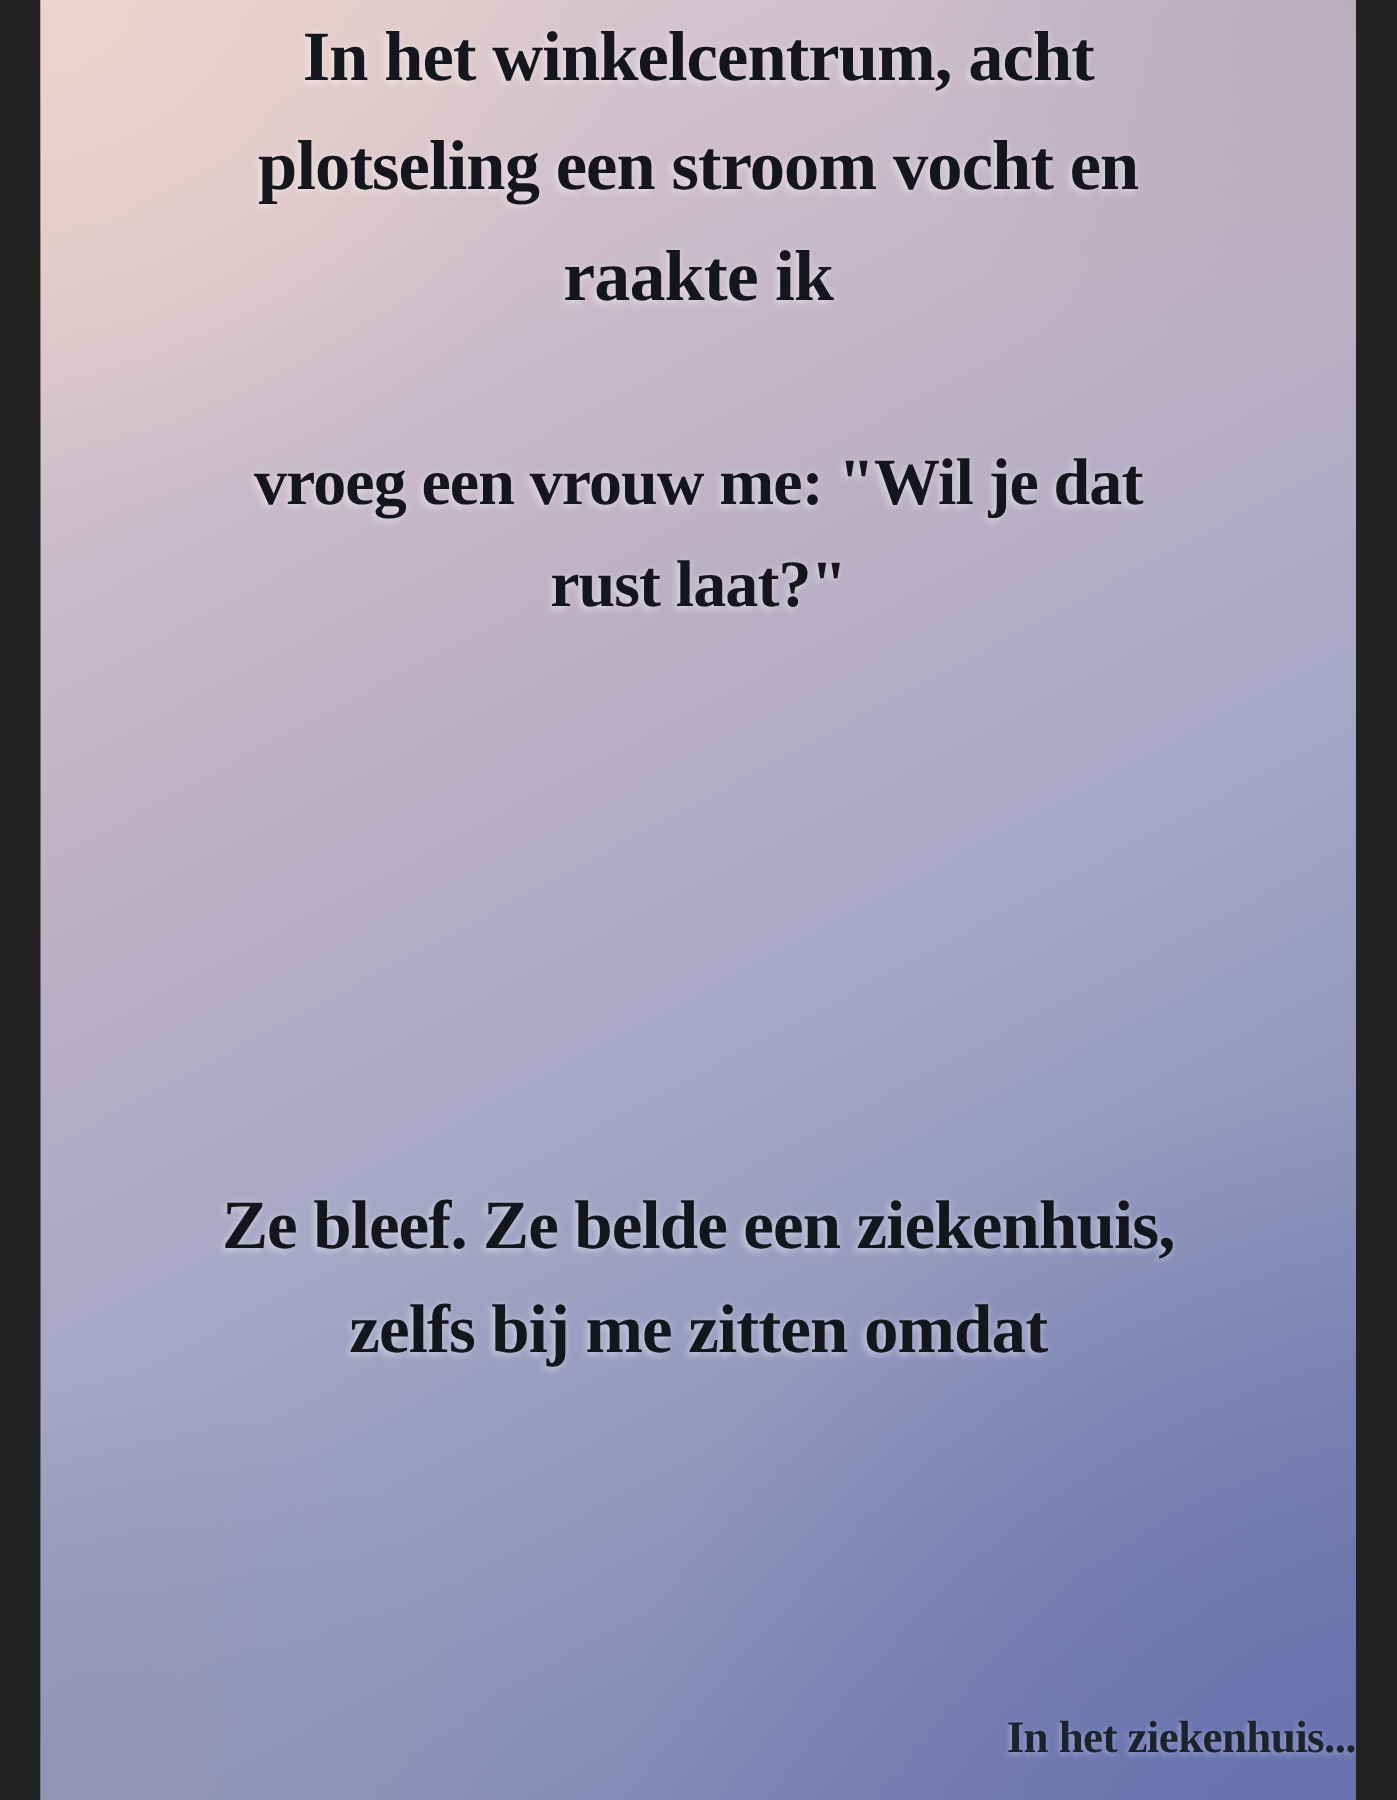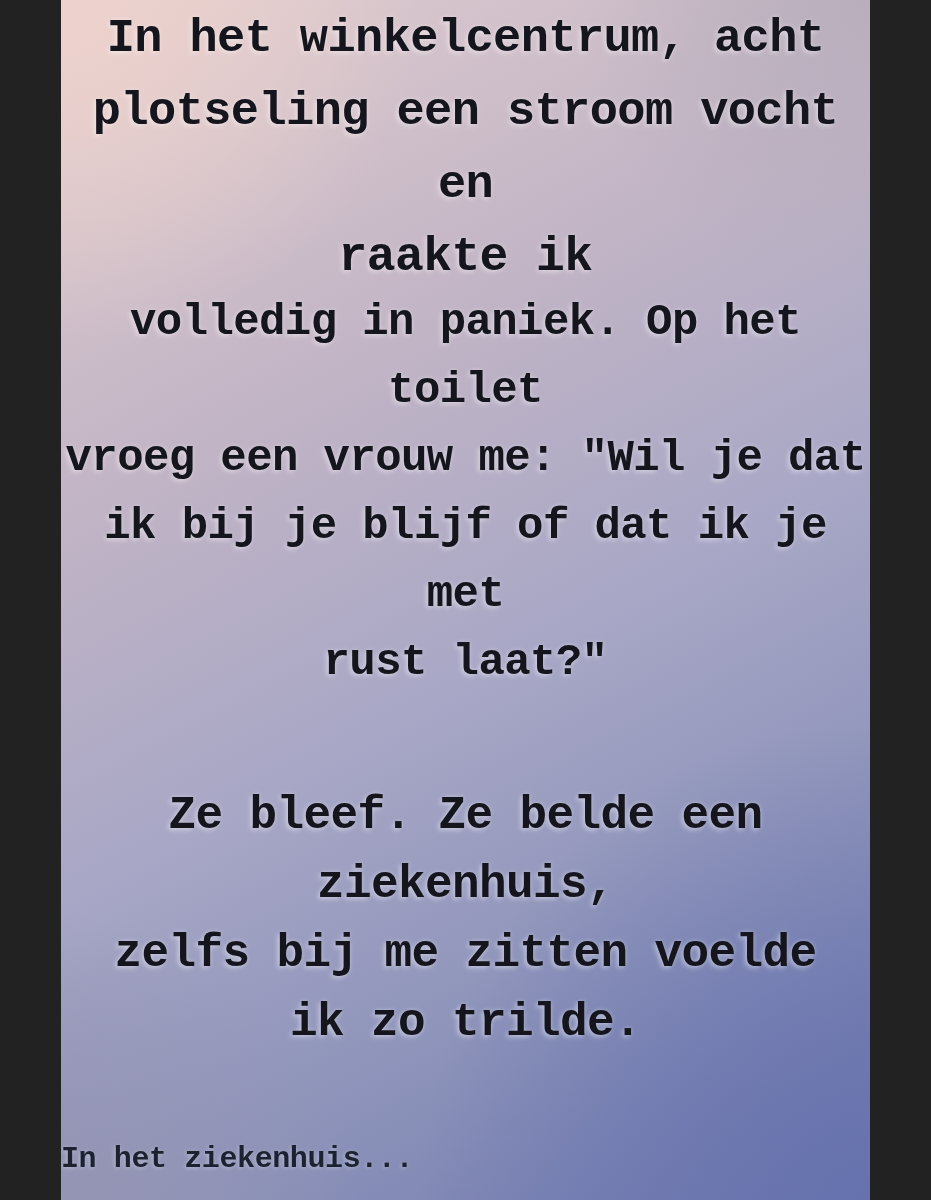--- a/index.html
+++ b/index.html
@@ -8,31 +8,31 @@
     --c-mid: #a8a7c6;
     --c-bl: #9595b4;
     --c-br: #6672ae;
     --text-color: #15151d;
     --footer-color: #1c2230;
   }
   * { margin: 0; padding: 0; box-sizing: border-box; }
   html, body { background: #222; }
   .stage {
     position: relative;
-    width: 809px;
+    width: 877px;
     height: 1200px;
     margin: 0 auto;
     overflow: hidden;
     background:
       radial-gradient(ellipse 72% 46% at 0% 0%, var(--c-tl) 0%, rgba(238,210,204,0) 62%),
       radial-gradient(ellipse 60% 42% at 100% 0%, var(--c-tr) 0%, rgba(184,174,188,0) 60%),
       radial-gradient(ellipse 78% 58% at 100% 102%, var(--c-br) 0%, rgba(102,114,174,0) 72%),
       radial-gradient(ellipse 60% 42% at 0% 102%, var(--c-bl) 0%, rgba(149,149,180,0) 62%),
       linear-gradient(152deg, #e2ced0 0%, #c1b4c5 32%, var(--c-mid) 55%, #8990b8 80%, #7079af 100%);
-    font-family: Liberation Mono, monospace;
+    font-family: Liberation Serif, serif;
   }
   .caption-block {
     position: absolute;
     left: 0;
     width: 100%;
     text-align: center;
     color: var(--text-color);
     font-weight: 700;
     letter-spacing: -0.6px;
     text-shadow: -2px 2px 5px rgba(255,255,255,0.45), 1px -1px 4px rgba(255,255,255,0.18);
@@ -43,48 +43,45 @@
   .block-1 .line:nth-child(4) { font-size: 46px; }
   .block-2 { top: 288px; }
   .block-2 .line { font-size: 44px; line-height: 68px; }
   .block-3 { top: 782px; }
   .block-3 .line { font-size: 46px; line-height: 69px; }
   .footer-caption {
     position: absolute;
     top: 1138px;
     left: 0;
     width: 100%;
-    text-align: left;
+    text-align: right;
     font-size: 30px;
     line-height: 42px;
     font-weight: 700;
     letter-spacing: -0.4px;
     color: var(--footer-color);
     text-shadow: -1px 1px 4px rgba(255,255,255,0.35);
   }
 </style>
 </head>
 <body>
 
 <div class="stage">
 
   <div class="caption-block block-1">
     <div class="line">In het winkelcentrum, acht</div>
     <div class="line">plotseling een stroom vocht en</div>
     <div class="line">raakte ik</div>
   </div>
 
   <div class="caption-block block-2">
-    <div class="line">volledig in paniek. Op het toilet</div>
     <div class="line">vroeg een vrouw me: "Wil je dat</div>
-    <div class="line">ik bij je blijf of dat ik je met</div>
     <div class="line">rust laat?"</div>
   </div>
 
   <div class="caption-block block-3">
     <div class="line">Ze bleef. Ze belde een ziekenhuis,</div>
-    <div class="line">zelfs bij me zitten voelde</div>
-    <div class="line">ik zo trilde.</div>
+    <div class="line">zelfs bij me zitten omdat</div>
   </div>
 
   <div class="footer-caption">In het ziekenhuis...</div>
 
 </div>
 
 </body></html>

